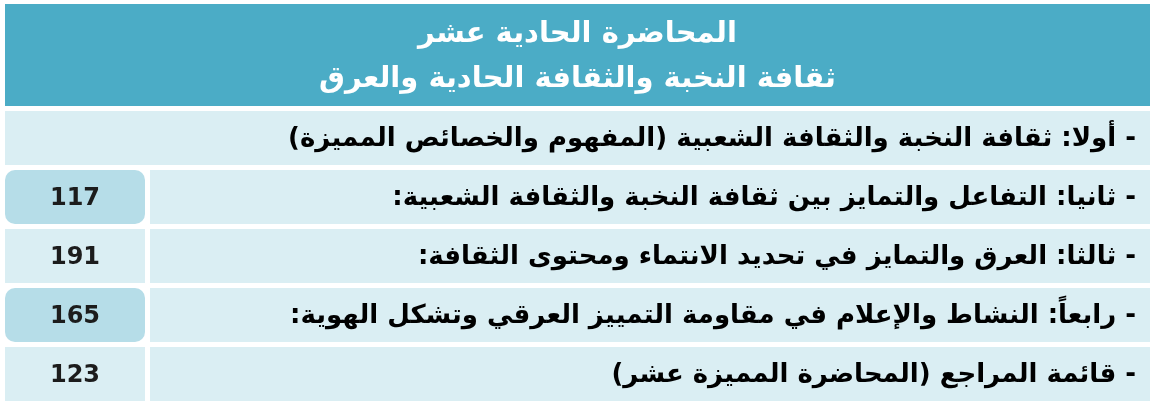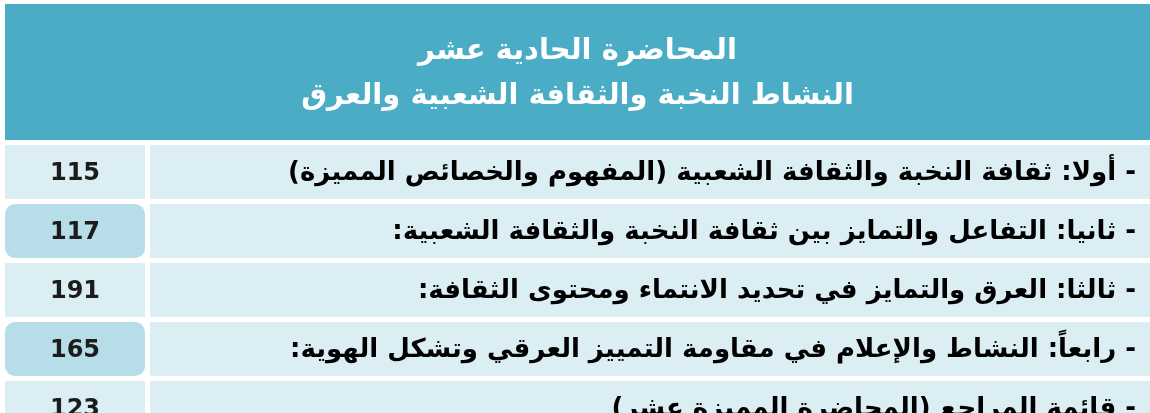--- a/index.html
+++ b/index.html
@@ -23,21 +23,21 @@
     width: 1150px;
     height: 413px;
     background: var(--gutter);
     padding: 4px 0 4px 5px;
     display: flex;
     flex-direction: column;
     gap: 5px;
     overflow: hidden;
   }
   .table-header {
-    height: 136px;
+    height: 102px;
     flex: none;
     background: var(--header-bg);
     color: var(--header-text);
     display: flex;
     flex-direction: column;
     align-items: center;
     justify-content: center;
     gap: 16px;
     direction: rtl;
     font-weight: bold;
@@ -80,25 +80,24 @@
     white-space: nowrap;
     overflow: hidden;
   }
 </style>
 </head>
 <body>
 
 <div class="toc-canvas" id="toc-canvas">
   <div class="table-header">
     <div class="header-line">المحاضرة الحادية عشر</div>
-    <div class="header-line">النشاط النخبة والثقافة الشعبية والعرق</div>
+    <div class="header-line">ثقافة النخبة والثقافة الحادية والعرق</div>
   </div>
 
 <div class="toc-row">
-    <div class="page-cell band-light">115</div>
     <div class="title-cell">- أولا: ثقافة النخبة والثقافة الشعبية (المفهوم والخصائص المميزة)</div>
   </div>
     <div class="toc-row">
     <div class="page-cell band-dark">117</div>
     <div class="title-cell">- ثانيا: التفاعل والتمايز بين ثقافة النخبة والثقافة الشعبية:</div>
   </div>
     <div class="toc-row">
     <div class="page-cell band-light">191</div>
     <div class="title-cell">- ثالثا: العرق والتمايز في تحديد الانتماء ومحتوى الثقافة:</div>
   </div>

